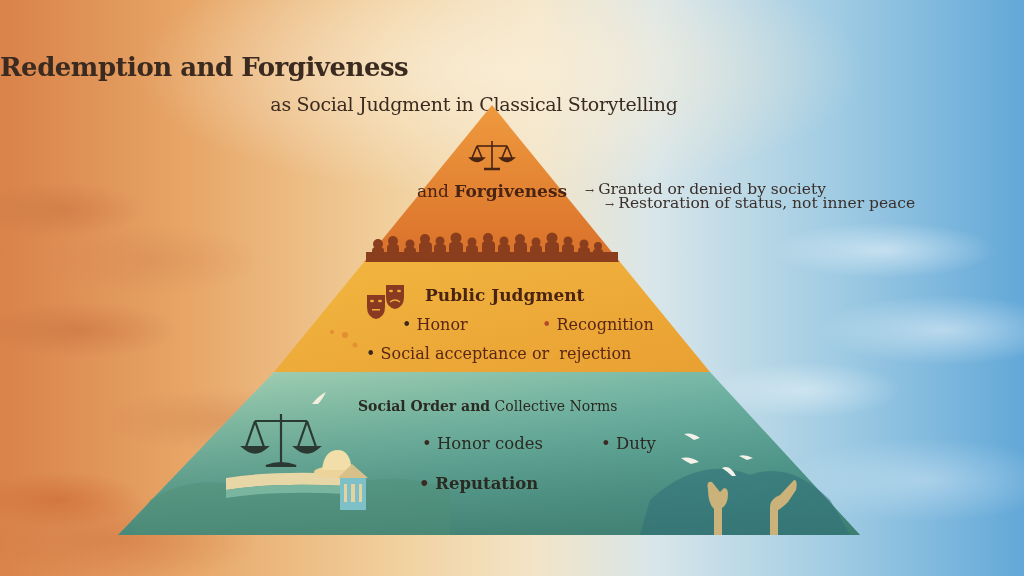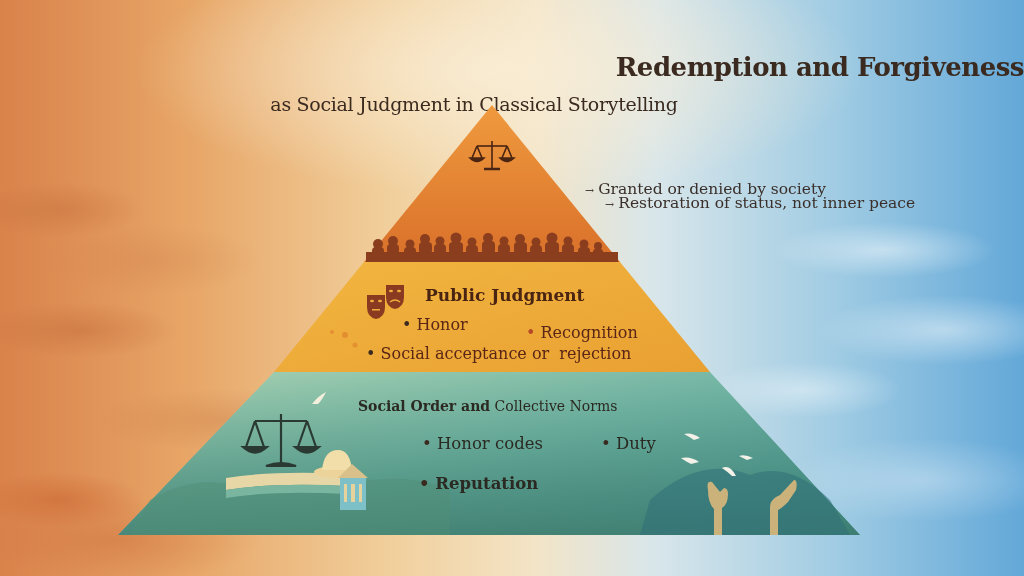--- a/index.html
+++ b/index.html
@@ -18,21 +18,21 @@
       radial-gradient(ellipse 120px 40px at 60px 330px, rgba(200,95,45,0.5), transparent 70%),
       radial-gradient(ellipse 200px 60px at 120px 370px, rgba(205,110,60,0.45), transparent 70%);
   }
   .clouds-right { position:absolute; right:0; top:180px; width:340px; height:396px;
     background:
       radial-gradient(ellipse 160px 40px at 200px 70px, rgba(240,248,252,0.55), transparent 70%),
       radial-gradient(ellipse 180px 50px at 260px 150px, rgba(235,245,250,0.55), transparent 70%),
       radial-gradient(ellipse 140px 40px at 120px 210px, rgba(240,248,252,0.5), transparent 70%),
       radial-gradient(ellipse 200px 60px at 240px 300px, rgba(230,242,250,0.4), transparent 70%);
   }
-  .title { position:absolute; left:0; width:1024px; top:52px; text-align:right;
+  .title { position:absolute; left:0; width:1024px; top:52px; text-align:left;
     font-size:26px; font-weight:bold; color:#3a2a1f; letter-spacing:-0.5px; }
   .subtitle { position:absolute; left:0; width:948px; top:93px; text-align:center;
     font-size:19px; color:#3a2a1f; letter-spacing:-0.3px; }
   svg.pyr { position:absolute; left:0; top:0; }
   .t { position:absolute; color:#4a2818; white-space:nowrap; }
   .tier1-label { left:392px; width:200px; text-align:center; font-weight:bold; font-size:17px; color:#4a2412; line-height:26px; }
   .tier1-label .l2 { font-weight:normal; }
   .tier1-label .l2 b { font-weight:bold; }
   .note { position:absolute; font-size:15.5px; color:#3a2f2a; white-space:nowrap; }
   .arrow { font-size:11px; color:#4a3f3a; margin-right:4px; }
@@ -189,34 +189,35 @@
     </g>
 
     <g fill="#cbb27a">
       <path d="M708 490 q-2 -10 4 -8 l8 10 l4 -4 q4 0 4 6 q0 10 -6 14 l0 27 l-8 0 l0 -26 q-6 -6 -6 -19 z"></path>
       <path d="M794 480 q4 0 2 10 l-8 12 q-6 6 -10 8 l0 25 l-8 0 l0 -28 q0 -6 6 -10 l4 -2 z"></path>
     </g>
   </g>
 </svg>
 
 <div class="t tier1-label" style="top:178px;">
+  <div class="l2"><span>and </span><b>Forgiveness</b></div>
 </div>
 
 <div class="note" style="left:585px; top:180px;">
   <span class="arrow">→</span><span>Granted or denied by society</span>
 </div>
 <div class="note" style="left:605px; top:194px;">
   <span class="arrow">→</span><span>Restoration of status, not inner peace</span>
 </div>
 
 <div class="t t2-title">Public Judgment</div>
 <div class="t t2-item" style="left:402px; top:315px;">
   <span class="bullet">•</span> <span>Honor</span>
 </div>
-<div class="t t2-item" style="left:526px; top:315px;margin-top:8px;">
+<div class="t t2-item" style="left:542px; top:315px;">
   <span class="bullet red">•</span> <span>Recognition</span>
 </div>
 <div class="t t2-item" style="left:366px; top:344px; white-space:pre;"><span class="bullet">•</span> <span>Social acceptance or  rejection</span></div>
 
 <div class="t t3-title"><b>Social Order and</b><span> Collective Norms</span></div>
 <div class="t t3-item" style="left:422px; top:434px;">
   <span class="bullet">•</span> <span>Honor codes</span>
 </div>
 <div class="t t3-item" style="left:601px; top:434px;">
   <span class="bullet">•</span> <span>Duty</span>

